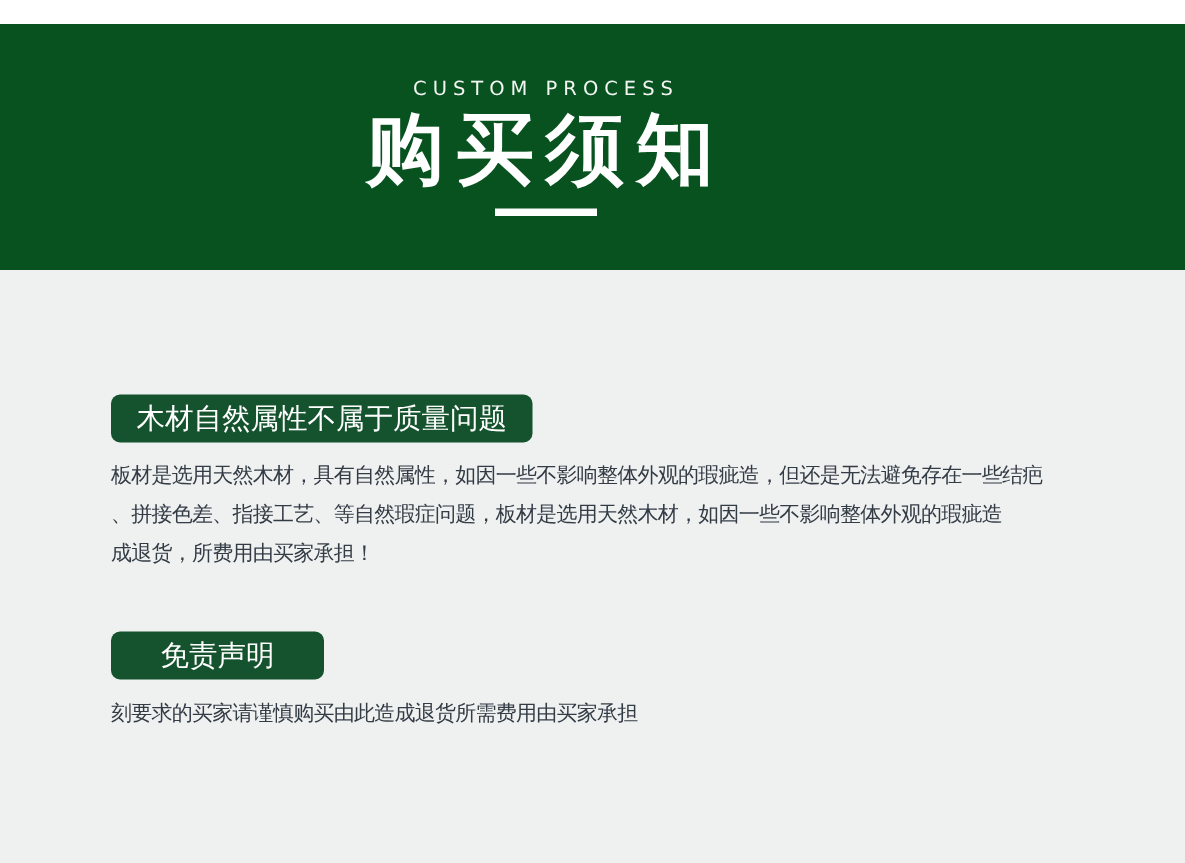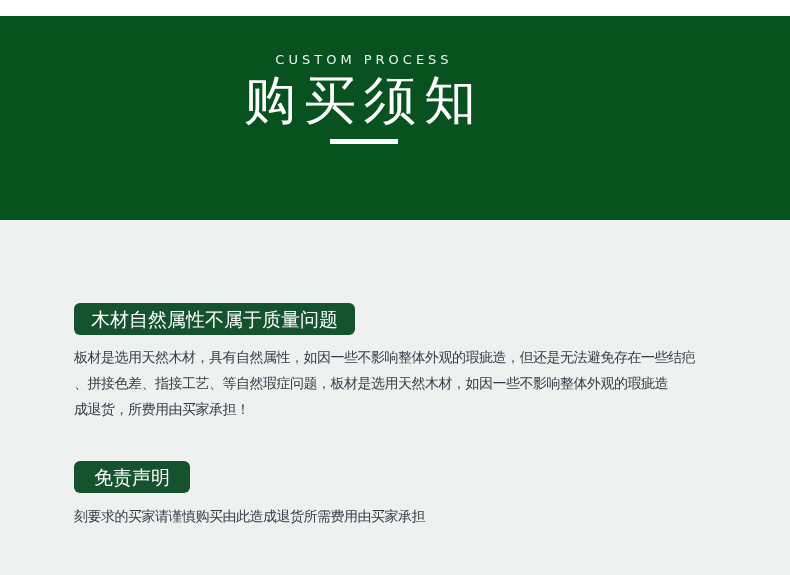--- a/index.html
+++ b/index.html
@@ -8,37 +8,37 @@
     height: 575px;
     background: #ffffff;
     overflow: hidden;
     font-family: "DejaVu Sans", "Liberation Sans", sans-serif;
   }
   .page { width: 790px; height: 575px; background: #ffffff; }
 
   
   .banner {
     margin-top: 16px;
-    height: 204px;
+    height: 164px;
     background: #07521f;
     text-align: center;
     padding-right: 62px;   
     padding-top: 36px;
   }
   .banner-eyebrow {
     color: #f2f5f2;
     font-size: 13px;
     letter-spacing: 4px;
     font-weight: 400;
   }
   .banner-title {
     margin-top: 7px;
     color: #ffffff;
     font-size: 52px;
-    font-weight: 400;
+    font-weight: 700;
     letter-spacing: 8px;
     line-height: 1.0;
   }
   .banner-underline {
     width: 68px;
     height: 5px;
     background: #ffffff;
     margin: 13px auto 0 auto;
   }
 
@@ -53,21 +53,21 @@
     background: #14532d;
     color: #ffffff;
     font-family: "DejaVu Serif", "Liberation Serif", serif;
     font-size: 19px;
     line-height: 32px;
     height: 32px;
     border-radius: 6px;
     padding: 0 17px;
     white-space: nowrap;
   }
-  .badge.badge-short { padding: 0 20px; }
+  .badge.badge-short { padding: 0 33px; }
 
   .para {
     width: 616px;
     color: #333b45;
     font-size: 14px;
     letter-spacing: -0.5px;
   }
   .para-line {
     line-height: 26px;
     white-space: nowrap;

